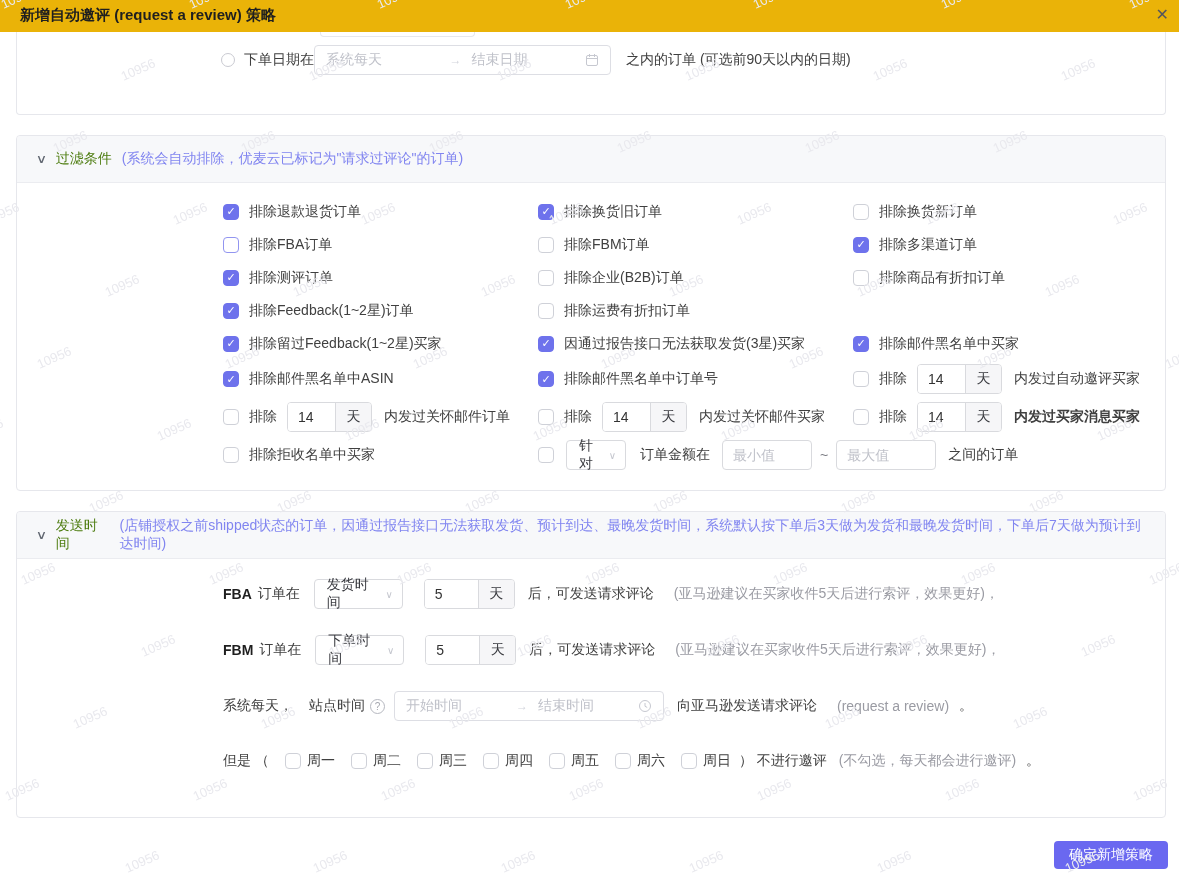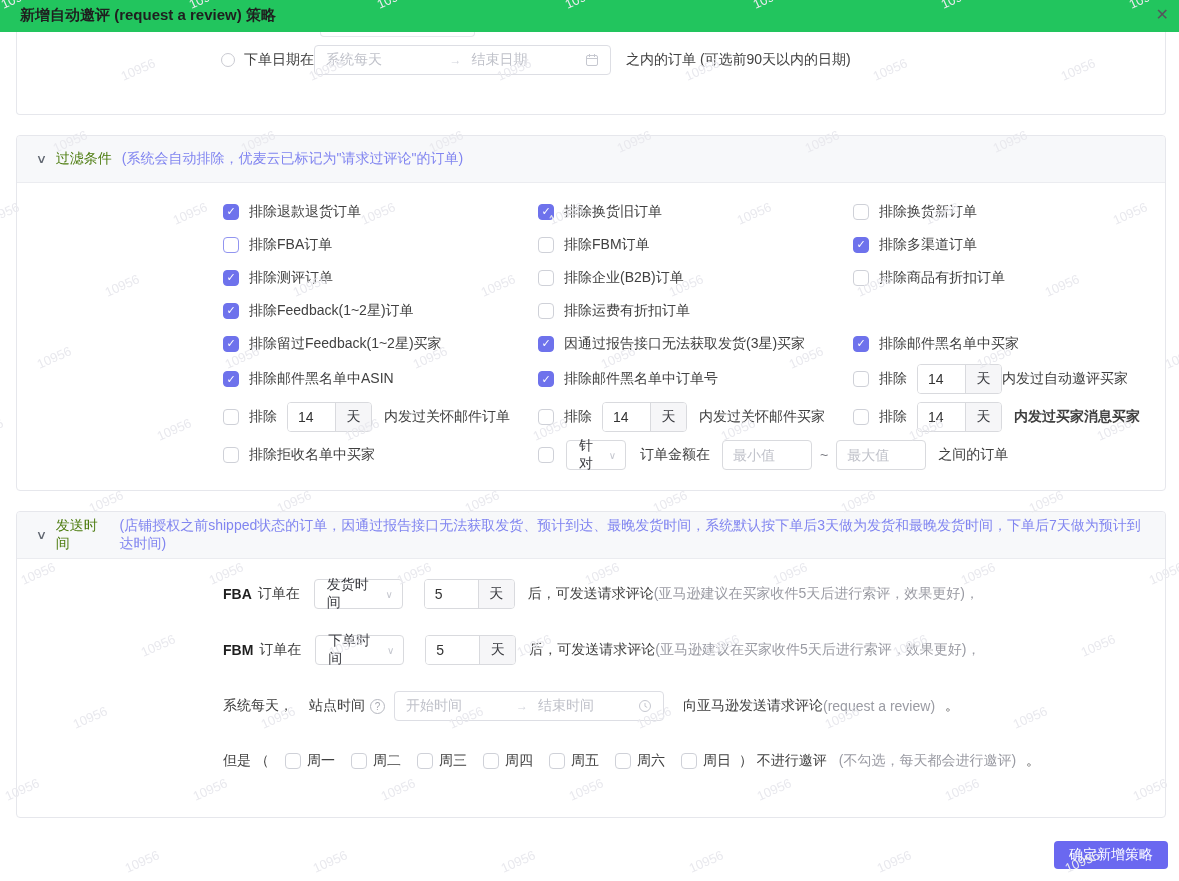--- a/index.html
+++ b/index.html
@@ -14,21 +14,21 @@
   }
   html,body{margin:0;padding:0}
   body{
     width:1179px;height:881px;position:relative;overflow:hidden;background:#fff;
     font-family:"Liberation Sans","DejaVu Sans",sans-serif;font-size:14px;color:var(--txt);
   }
   
   #wm{position:absolute;inset:0;z-index:40;pointer-events:none;overflow:hidden}
   #wm span{position:absolute;color:#e9e9ee;font-size:13px;transform:rotate(-24deg);white-space:nowrap}
   
-  .hd{position:absolute;top:0;left:0;right:0;height:32px;background:#22c55e;z-index:20}
+  .hd{position:absolute;top:0;left:0;right:0;height:32px;background:#eab308;z-index:20}
   .hd-title{position:absolute;left:20px;top:6px;font-size:15px;font-weight:700;color:#1f1f1f}
   .hd-close{position:absolute;right:10px;top:5px;font-size:16px;color:#55565c;cursor:pointer;line-height:20px}
   
   .card{position:absolute;left:16px;width:1150px;background:#fff;border:1px solid var(--border);border-radius:4px;box-sizing:border-box}
   .card-top{top:32px;height:83px;border-top:none;border-radius:0 0 4px 4px}
   .sliver{position:absolute;top:0;left:303px;width:153px;height:4px;border:1px solid var(--border);border-top:none;border-radius:0 0 4px 4px}
   .od-row{position:absolute;left:204px;top:13px;height:30px;display:flex;align-items:center}
   .radio{width:14px;height:14px;border-radius:50%;border:1px solid #c9cad1;background:#fff;box-sizing:border-box;margin-right:9px;flex:none}
   .od-row .lbl{margin-right:0}
   .od-suffix{margin-left:15px}
@@ -56,21 +56,21 @@
   .range{display:inline-flex;align-items:center;height:30px;border:1px solid #dddee4;border-radius:4px;background:#fff;padding:0 11px;box-sizing:border-box}
   .range .ph{flex:1;color:var(--ph)}
   .range .arr{margin:0 10px;color:#d2d4dc;font-size:12px}
   .txt-input{height:30px;border:1px solid var(--input-border);border-radius:4px;padding:0 10px;font-size:14px;font-family:inherit;color:#333;box-sizing:border-box;outline:none}
   .txt-input::placeholder{color:var(--ph)}
   .tilde{color:#7a7b82;margin:0 8px}
   
   .s-row{display:flex;align-items:center;height:30px;margin-left:206px}
   .s-row .b{font-weight:700;color:#1f1f1f;margin-right:6px}
   .s-row .gap-l{margin-left:14px}
-  .s-row .gray{color:var(--gray);margin-left:0}
+  .s-row .gray{color:var(--gray);margin-left:20px}
   .help{width:15px;height:15px;border-radius:50%;border:1px solid #b6b8c0;color:#a3a5ad;font-size:10px;display:inline-flex;align-items:center;justify-content:center;margin-left:5px;box-sizing:border-box}
   .wk{display:inline-flex;align-items:center;gap:6px;margin-left:16px}
   
   .btn{position:absolute;right:11px;top:841px;height:28px;padding:0 15px;background:var(--accent);color:#fff;border:none;border-radius:4px;font-size:14px;font-family:inherit;cursor:pointer;z-index:20}
   .icon-svg{flex:none;display:block}
 </style>
 </head>
 <body>
 
 <div id="wm">
@@ -268,21 +268,21 @@
           <span class="cb checked"></span>
           <span class="optlabel">排除邮件黑名单中订单号</span>
         </div>
         <div class="f-cell">
           <span class="cb"></span>
           <span class="optlabel">排除</span>
           <div class="num-box" style="width: 85px; margin-left: 10px;">
             <input value="14" style="width: 47px;">
             <span class="unit">天</span>
           </div>
-          <span style="margin-left: 0;">内发过自动邀评买家</span>
+          <span style="margin-left: 12px;">内发过自动邀评买家</span>
         </div>
       </div>
       <div class="f-row tall">
         <div class="f-cell">
           <span class="cb"></span>
           <span class="optlabel">排除</span>
           <div class="num-box" style="width: 85px; margin-left: 10px;">
             <input value="14" style="width: 47px;">
             <span class="unit">天</span>
           </div>
@@ -314,21 +314,21 @@
         </div>
         <div class="f-cell" style="grid-column: span 2;">
           <span class="cb"></span>
           <div class="sel" style="width: 60px; margin-left: 12px;">
             <span>针对</span>
             <span class="chev">∨</span>
           </div>
           <span style="margin-left: 14px;">订单金额在</span>
           <input class="txt-input" placeholder="最小值" style="width: 90px; margin-left: 12px;">
           <span class="tilde">~</span>
-          <input class="txt-input" placeholder="最大值" style="width: 90px;">
+          <input class="txt-input" placeholder="最大值" style="width: 100px;">
           <span style="margin-left: 12px;">之间的订单</span>
         </div>
       </div>
     </div>
 </section>
 
 <section class="card" style="top:511px;height:307px">
   <div class="sec-head">
     <span class="chev-sec">∨</span>
     <span class="sec-title">发送时间</span>
@@ -371,21 +371,21 @@
     <span class="help">?</span>
     <div class="range" style="width:270px;margin-left:9px">
       <span class="ph">开始时间</span>
       <span class="arr">→</span>
       <span class="ph">结束时间</span>
       <svg class="icon-svg" width="14" height="14" viewBox="0 0 14 14">
         <circle cx="7" cy="7" r="5.5" fill="none" stroke="#c6c8d0"></circle>
         <polyline points="7,4 7,7.3 9.2,8.4" fill="none" stroke="#c6c8d0"></polyline>
       </svg>
     </div>
-    <span style="margin-left:19px">向亚马逊发送请求评论</span>
+    <span style="margin-left:13px">向亚马逊发送请求评论</span>
     <span class="gray">(request a review)</span>
     <span style="margin-left:10px">。</span>
   </div>
 
   <div class="s-row" style="margin-top:25px">
     <span>但是 （</span>
     <span id="weekdays" style="display:inline-flex;align-items:flex-end">
         <span class="wk">
           <span class="cb"></span>
           <span>周一</span>

